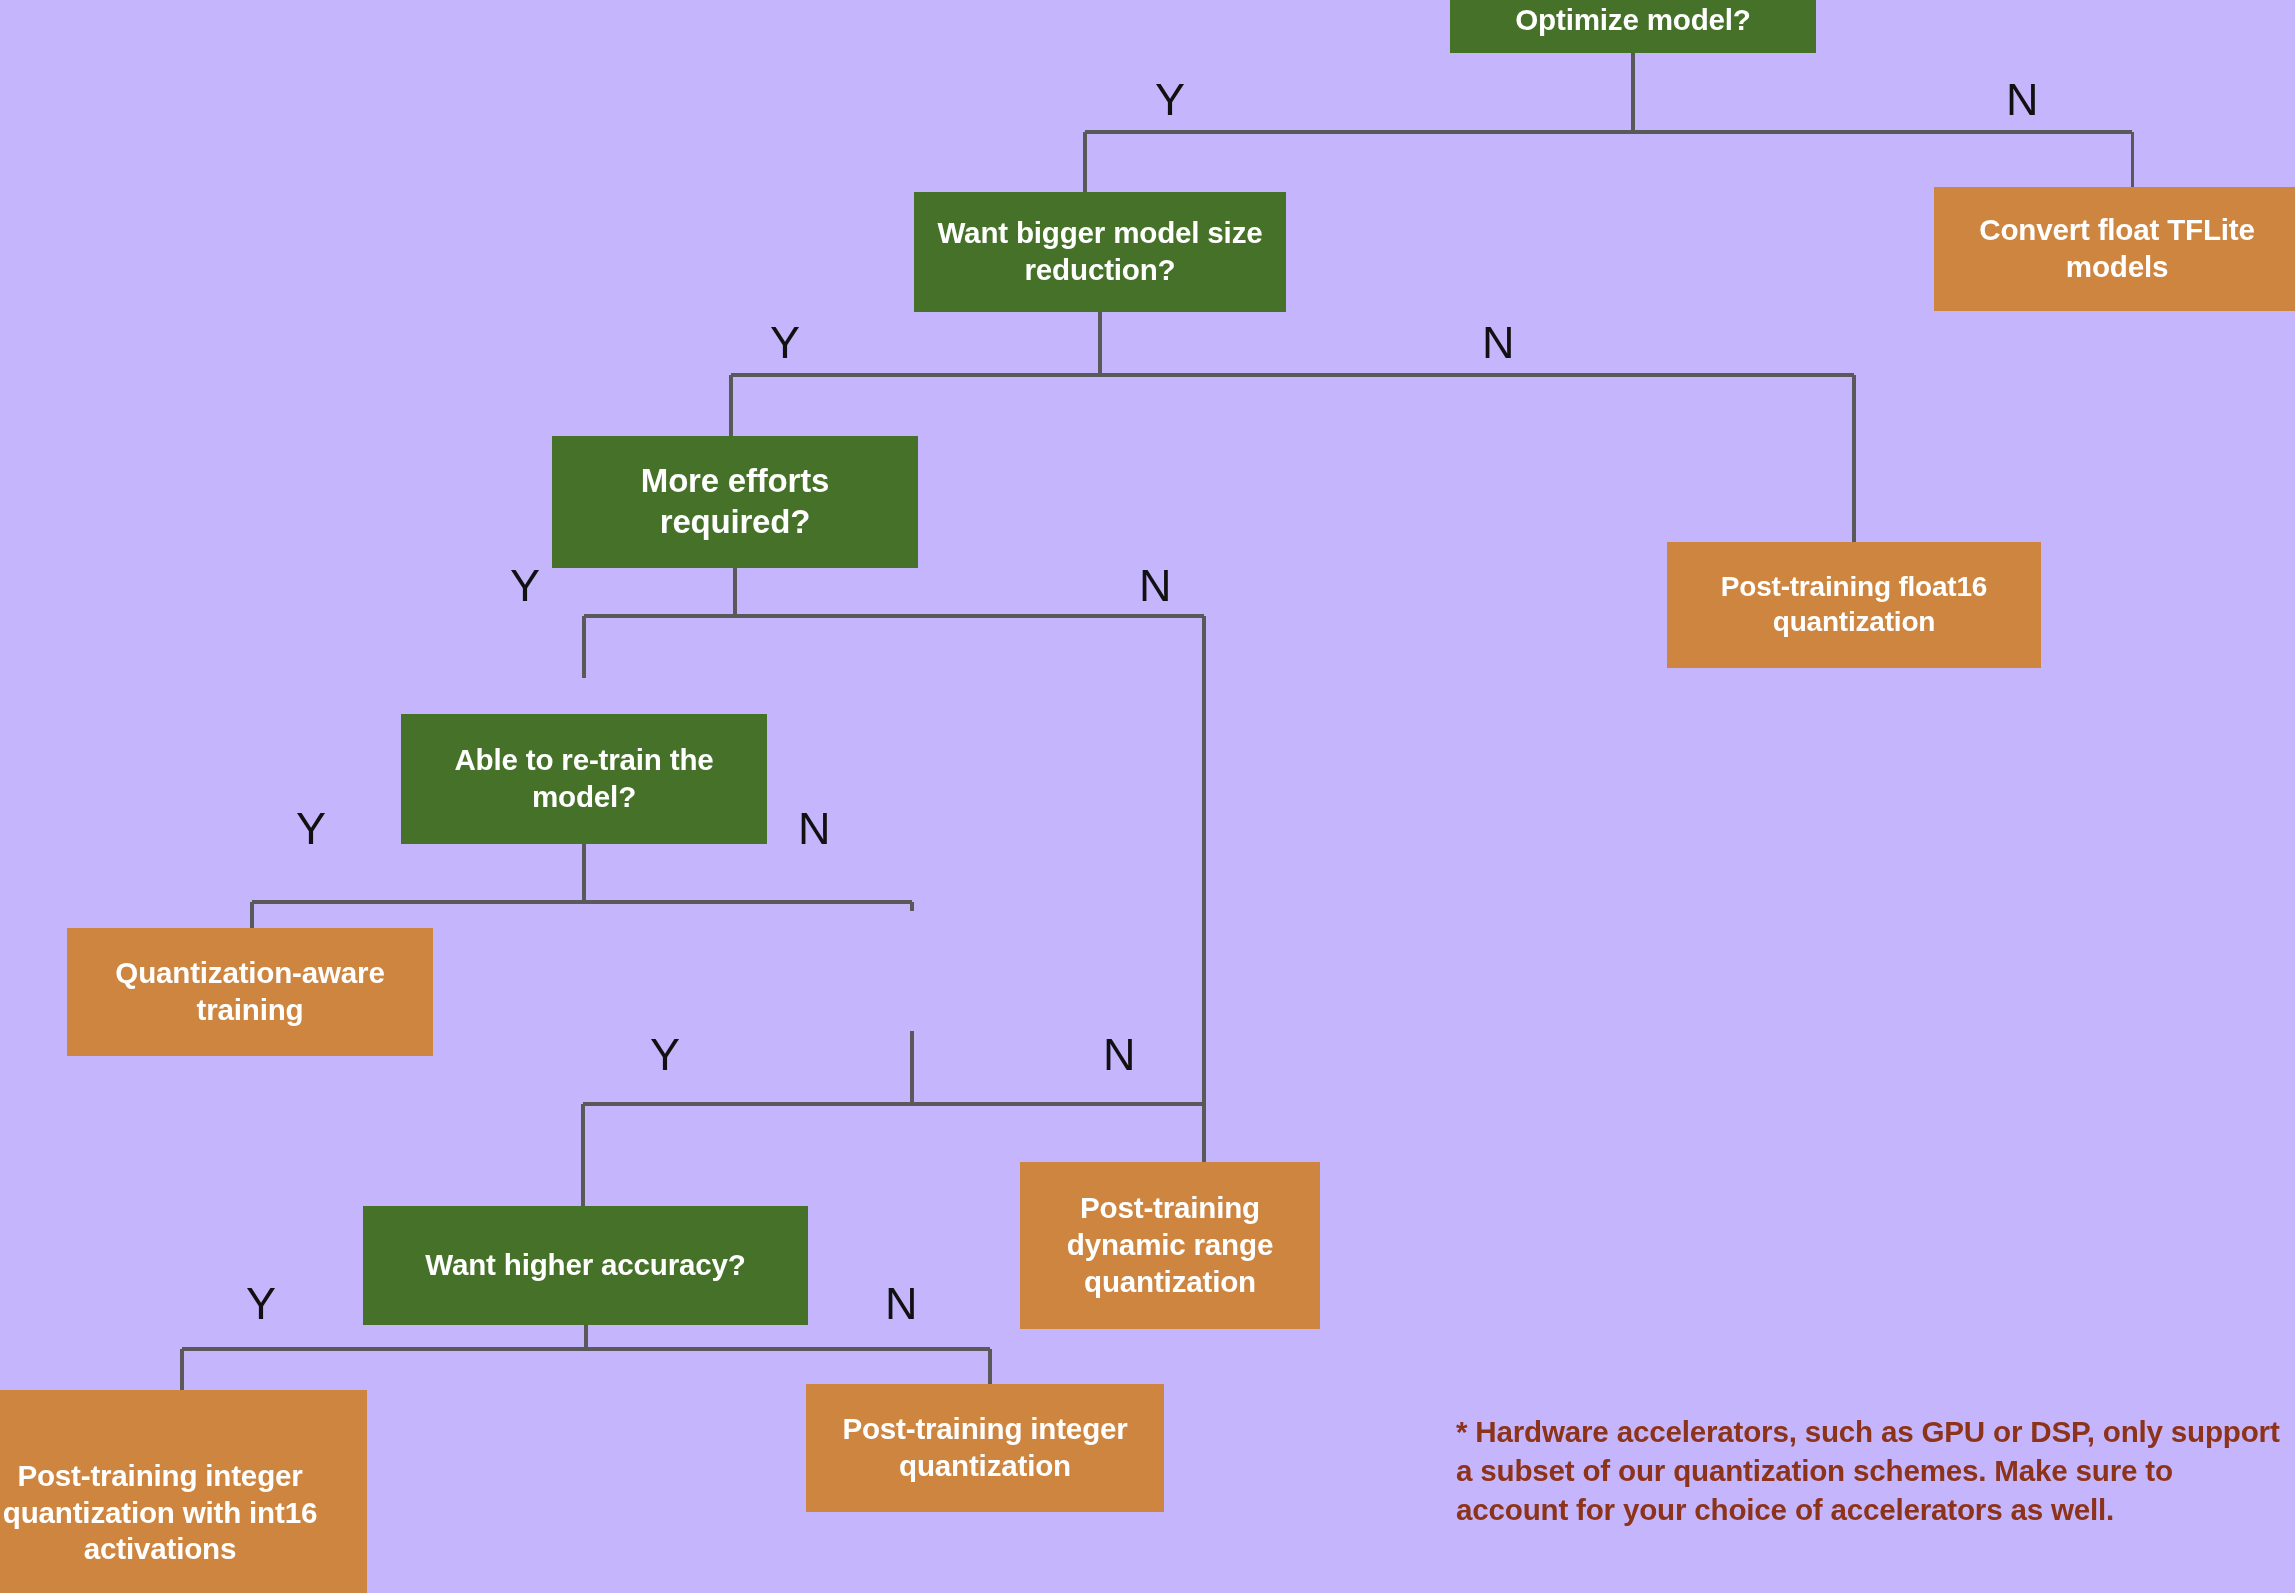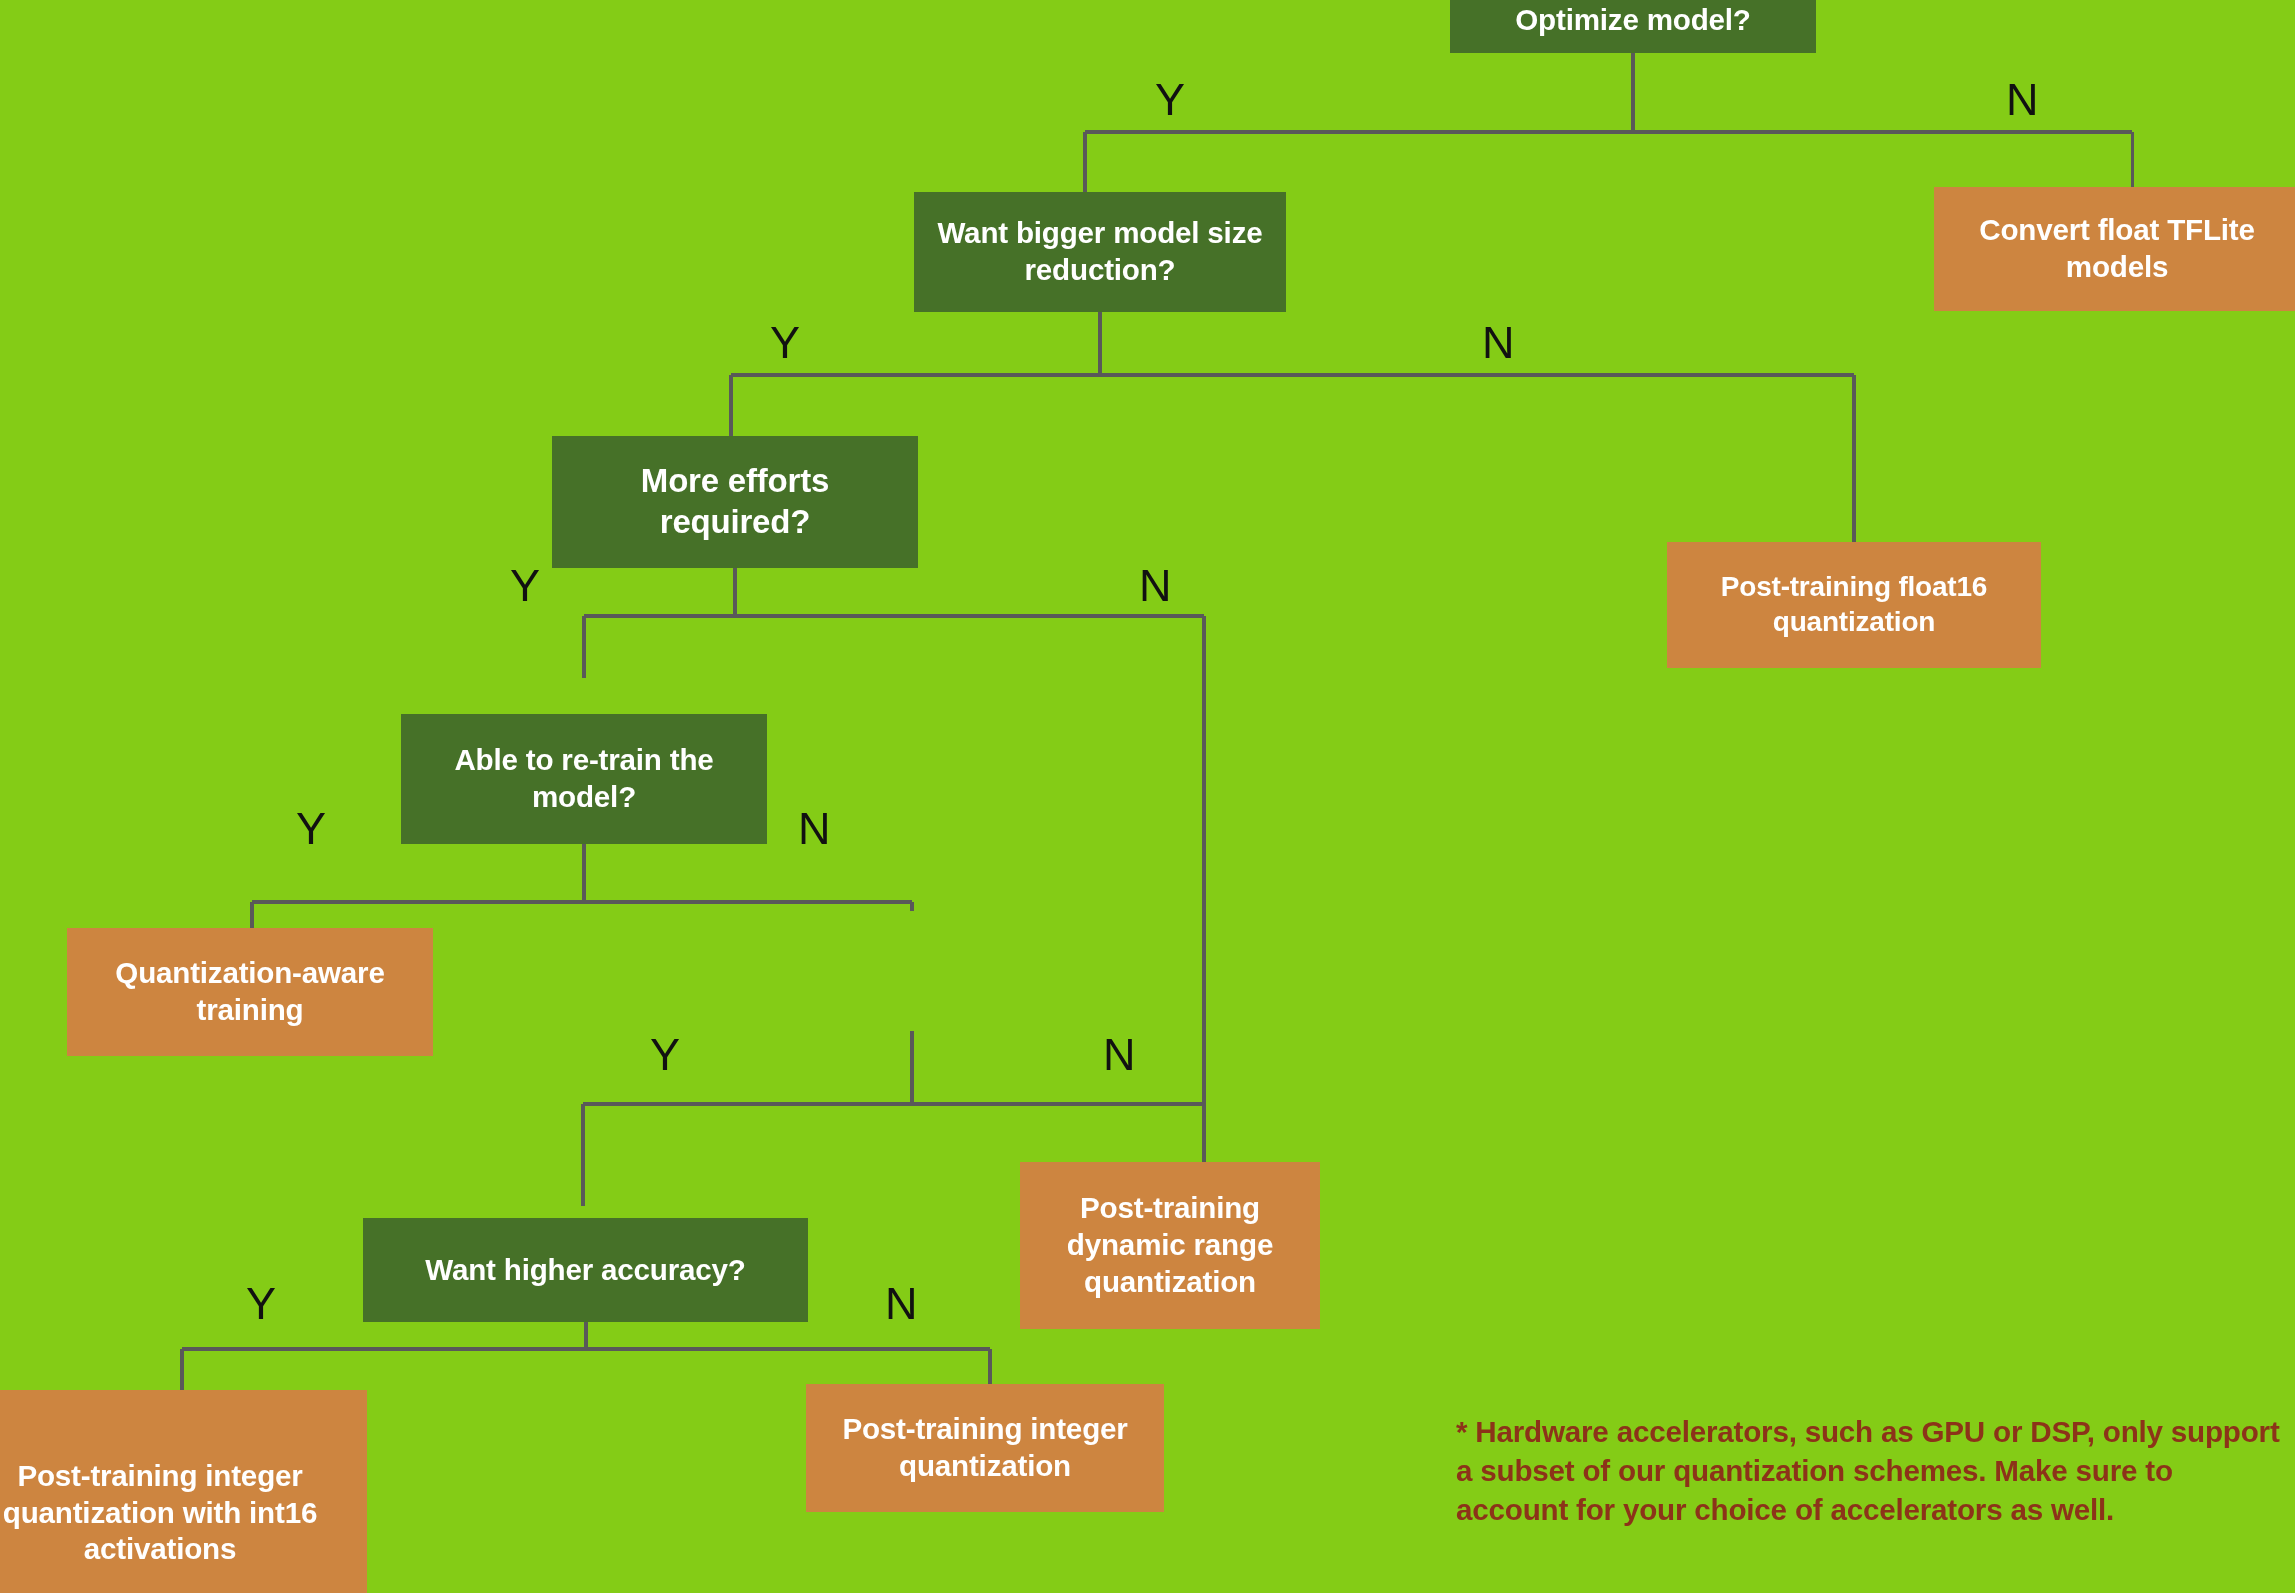--- a/index.html
+++ b/index.html
@@ -8,21 +8,21 @@
     padding: 0;
     background: #ffffff;
   }
   body {
     font-family: "Liberation Sans", sans-serif;
   }
   #diagram {
     position: relative;
     width: 2295px;
     height: 1594px;
-    background: #84cc16;
+    background: #c4b5fd;
     overflow: hidden;
   }
   .node {
     position: absolute;
     box-sizing: border-box;
     display: flex;
     align-items: center;
     justify-content: center;
     text-align: center;
     color: #ffffff;
@@ -131,21 +131,21 @@
 
   <div class="node outcome" style="left:67px; top:928px; width:366px; height:128px; font-size:29.6px;text-align:center;">
     <span>Quantization-aware training</span>
   </div>
 
 
   <div class="node outcome" style="left:1020px; top:1162px; width:300px; height:167px; font-size:29.6px;">
     <span>Post-training dynamic range quantization</span>
   </div>
 
-  <div class="node decision" style="left:363px; top:1206px; width:445px; height:104px; font-size:29.6px;margin-top:12px;">
+  <div class="node decision" style="left:363px; top:1206px; width:445px; height:119px; font-size:29.6px;">
     <span>Want higher accuracy?</span>
   </div>
 
   <div class="node outcome" style="left:-47px; top:1390px; width:414px; height:246px; font-size:29.6px;">
     <span>Post-training integer quantization with int16 activations</span>
   </div>
 
   <div class="node outcome" style="left:806px; top:1384px; width:358px; height:128px; font-size:29.6px;">
     <span>Post-training integer quantization</span>
   </div>

